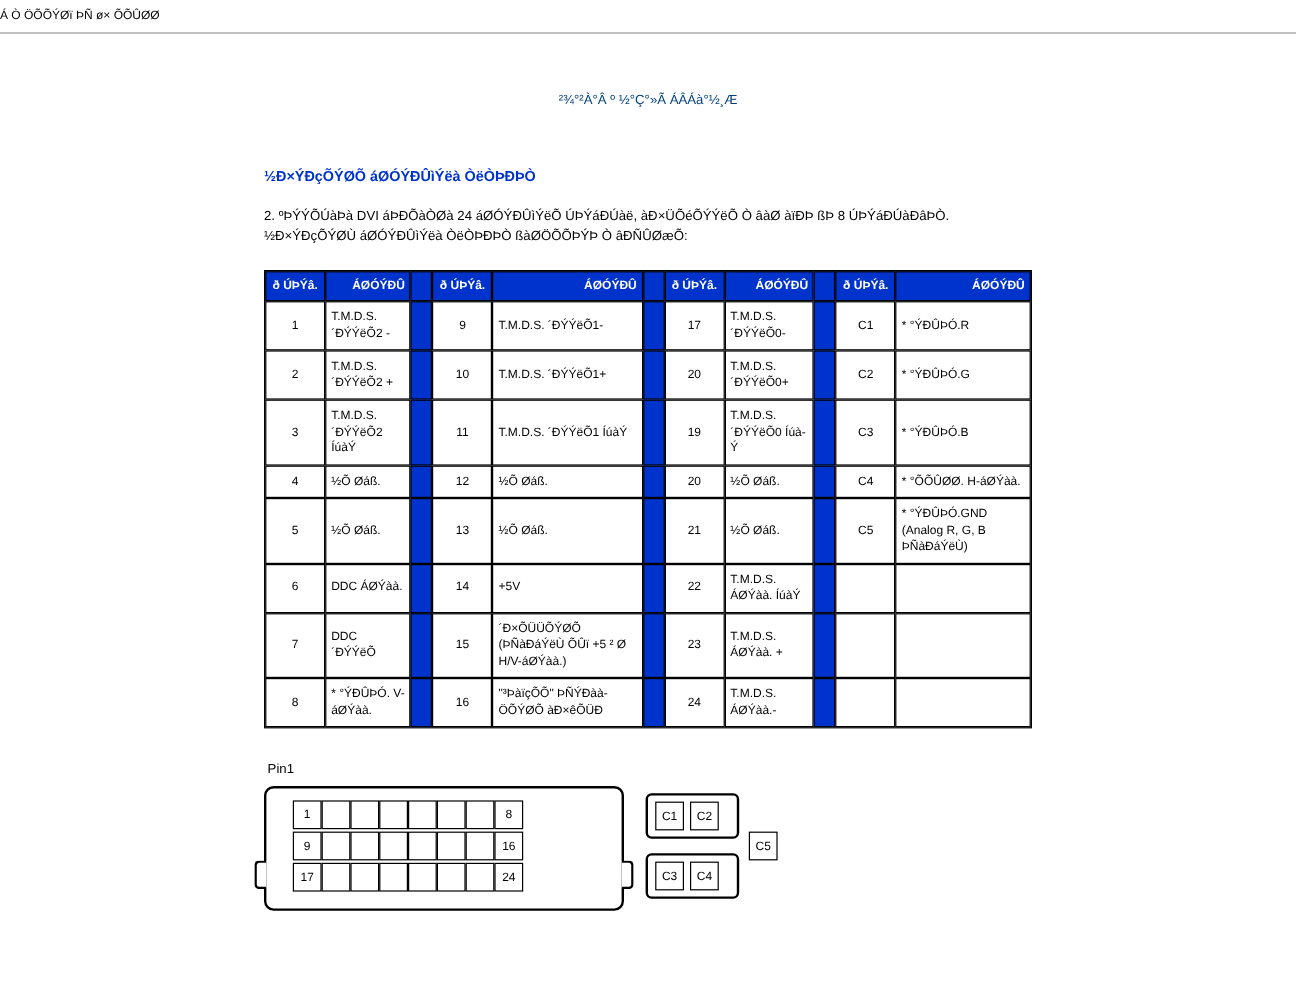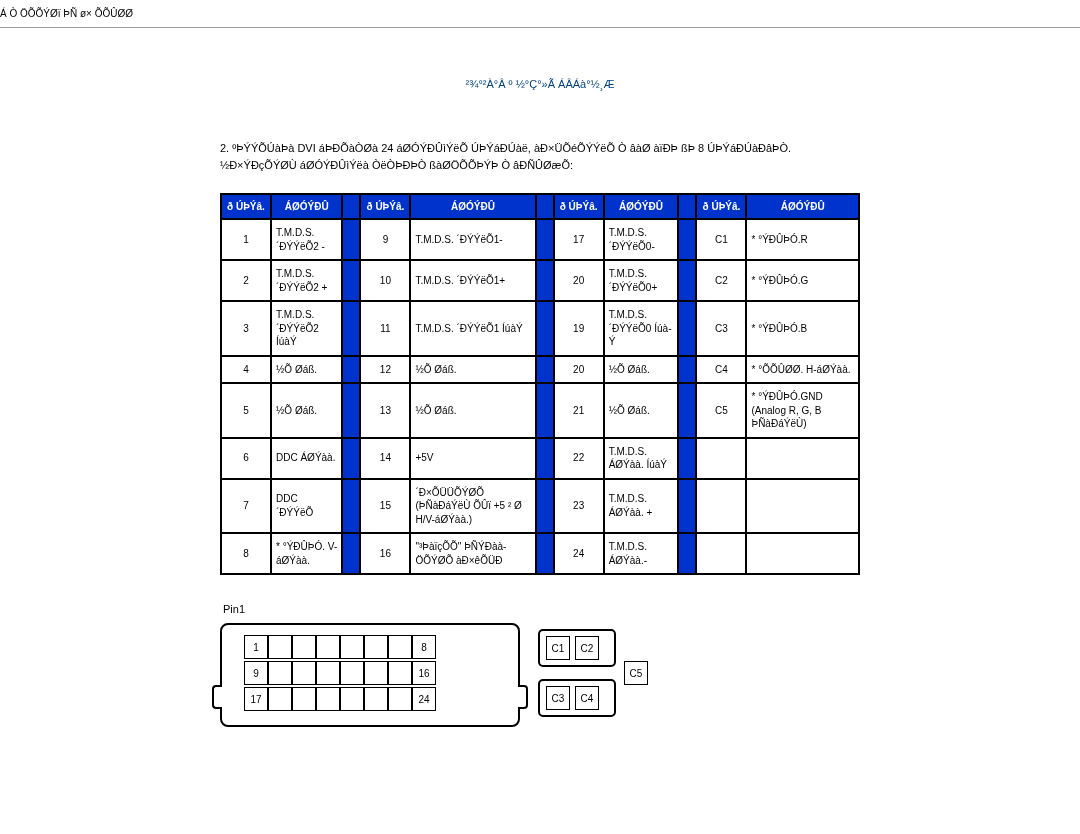--- a/index.html
+++ b/index.html
@@ -3,21 +3,21 @@
 <meta charset="utf-8">
 <style>
 body{margin:0;font-family:Verdana,Arial,sans-serif;background:#fff;width:1080px}
 .page-header{font-size:10px;padding:8px 0}
 .content-area{border-top:1px solid #999;border-bottom:1px solid #999;padding:20px 220px 80px 220px;min-height:750px}
 .note-text{font-size:11px;font-style:italic;line-height:1.5;margin-bottom:40px}
 .back-link{color:#004080;font-size:11px;text-align:center;margin:30px 0 50px}
 .section-title{color:#0033CC;font-size:12px;font-weight:bold;margin-bottom:18px}
 .section-desc{font-size:11px;line-height:1.5;margin-bottom:20px}
 table.pin-table{border-collapse:separate;border-spacing:0;width:100%;font-size:10px;border:1px solid #000}
-table.pin-table th{background:#0033CC;color:#fff;font-weight:bold;text-align:center;padding:6px 4px;border:1px solid #000;font-size:10px}
+table.pin-table th{background:#0033CC;color:#fff;font-weight:bold;text-align:right;padding:6px 4px;border:1px solid #000;font-size:10px}
 table.pin-table th.num-col{width:40px;text-align:center}
 table.pin-table td{border:1px solid #000;padding:6px 4px;vertical-align:middle;line-height:1.35}
 table.pin-table td.num{text-align:center;width:40px}
 .col-sep{background:#0033CC;width:8px;padding:0;border:1px solid #000}
 .connector-img{margin-top:28px;margin-bottom:20px}
 
 .conn-wrap{position:relative;width:420px;height:155px}
 .pin1-label{position:absolute;top:0;left:3px;font-size:11px}
 .conn-body{position:absolute;top:20px;left:0;width:296px;height:100px;border:2.5px solid #000;border-radius:8px;background:#fff}
 .conn-grid{position:absolute;top:32px;left:24px;display:flex;flex-direction:column;gap:2px}
@@ -35,20 +35,21 @@
 </head>
 <body>
 
 <div class="page-header">Á Ò ÖÕÕÝØï ÞÑ ø× ÕÕÛØØ</div>
 
 <div class="content-area">
 
 
   <div class="back-link">²¾°²À°Â º ½°Ç°»Ã ÁÂÁà°½¸Æ</div>
 
+  <div class="section-title">½Ð×ÝÐçÕÝØÕ áØÓÝÐÛìÝëà ÒëÒÞÐÞÒ</div>
   <div class="section-desc">2. ºÞÝÝÕÚàÞà DVI áÞÐÕàÒØà 24 áØÓÝÐÛìÝëÕ ÚÞÝáÐÚàë, àÐ×ÜÕéÕÝÝëÕ Ò âàØ àïÐÞ ßÞ 8 ÚÞÝáÐÚàÐâÞÒ. ½Ð×ÝÐçÕÝØÙ áØÓÝÐÛìÝëà ÒëÒÞÐÞÒ ßàØÖÕÕÞÝÞ Ò âÐÑÛØæÕ:</div>
 
   <table class="pin-table">
     <thead>
       <tr>
         <th class="num-col">ð ÚÞÝâ.</th>
         <th>ÁØÓÝÐÛ</th>
         <th class="col-sep"></th>
         <th class="num-col">ð ÚÞÝâ.</th>
         <th>ÁØÓÝÐÛ</th>

